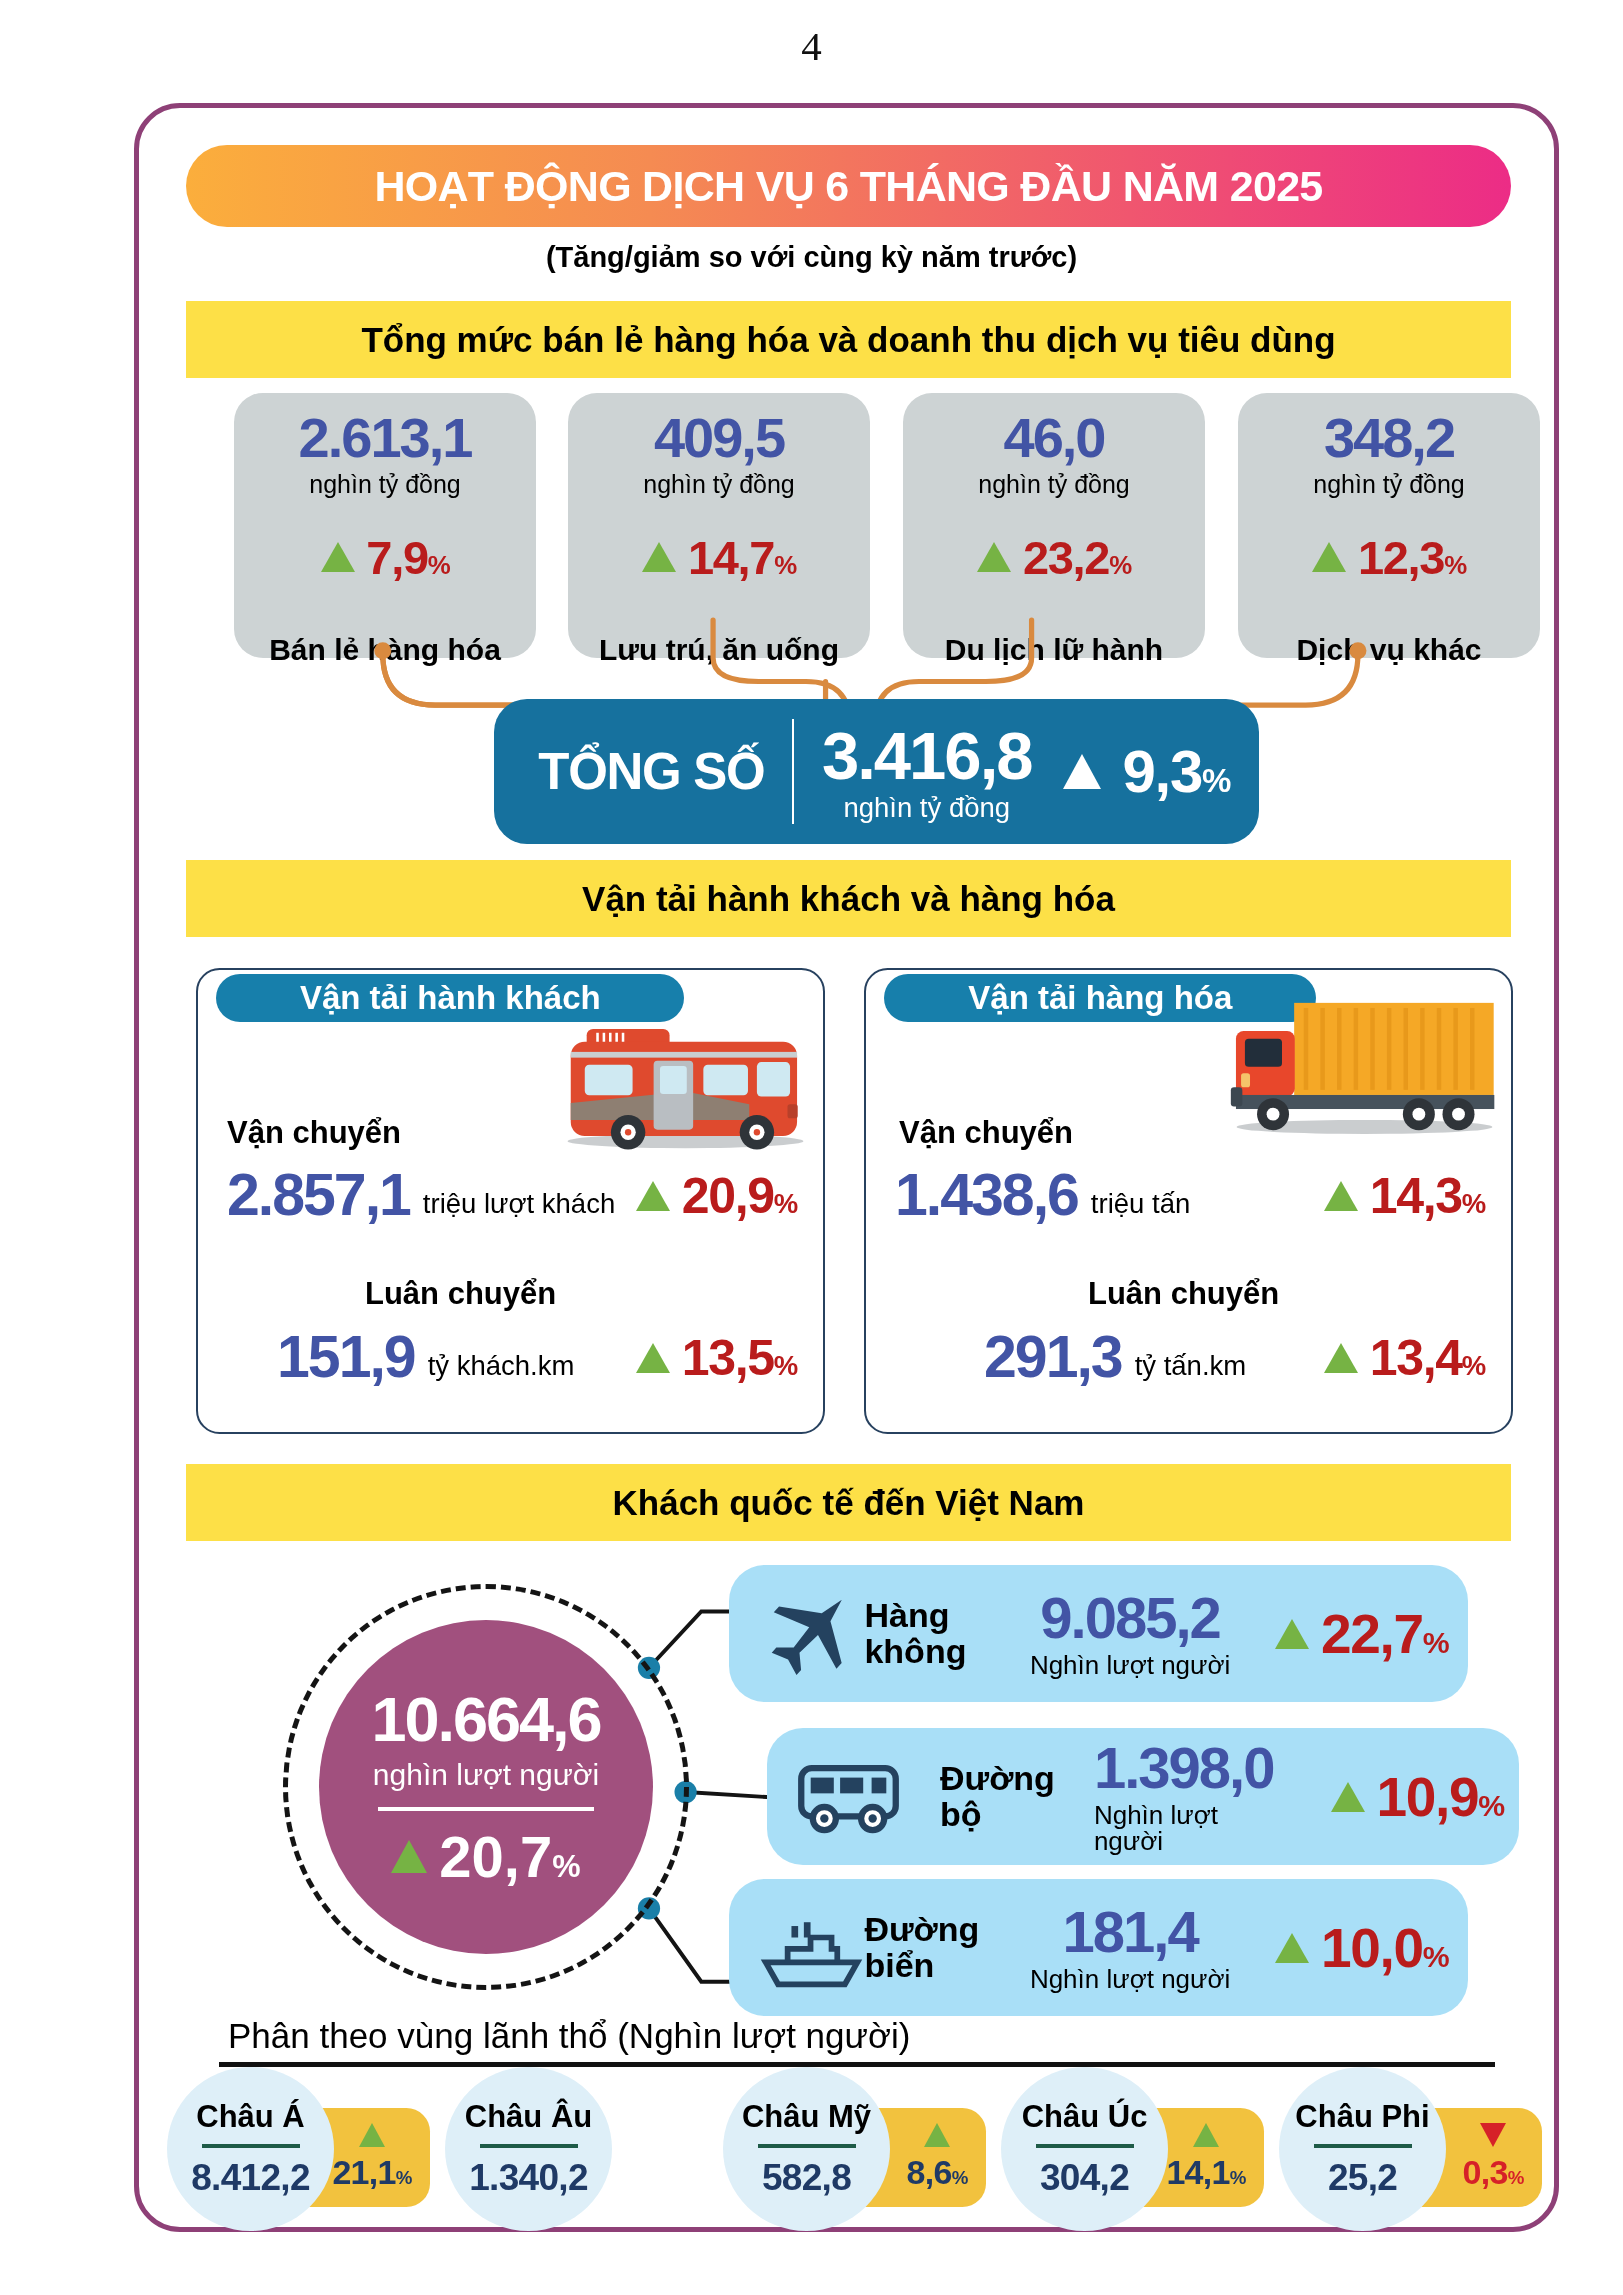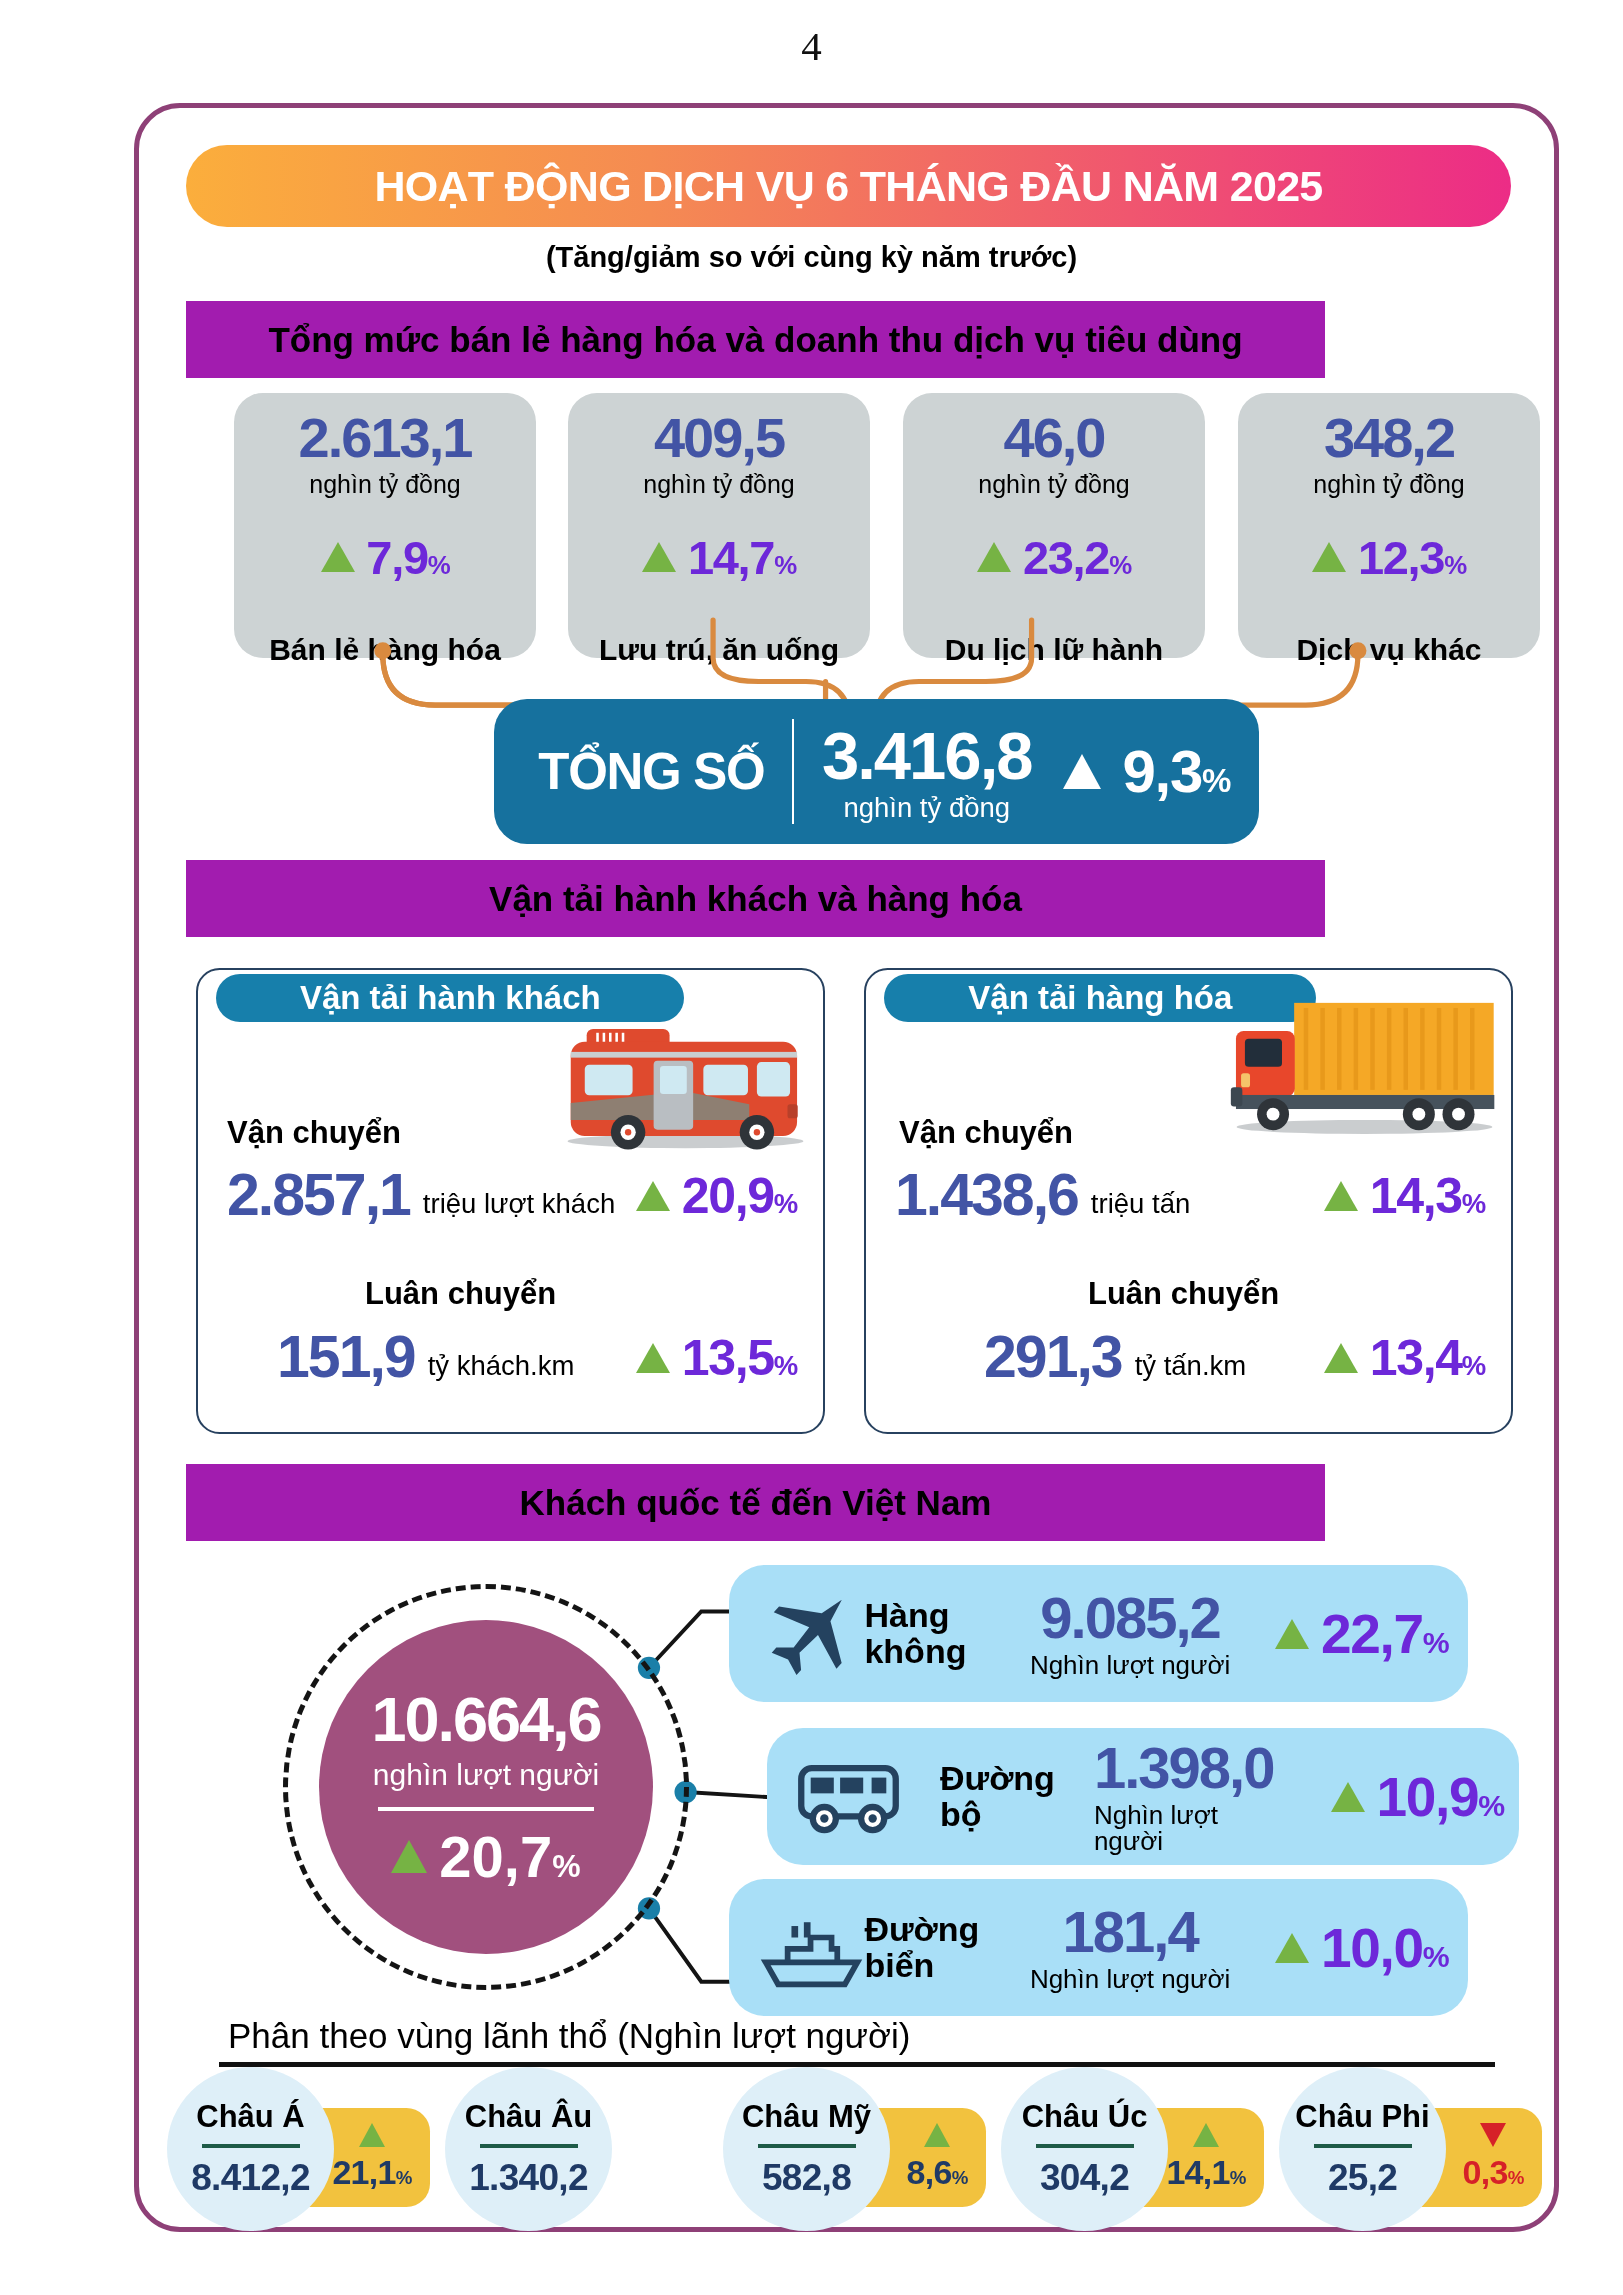--- a/index.html
+++ b/index.html
@@ -6,31 +6,31 @@
   #canvas{position:relative;width:1623px;height:2295px;background:#fff;overflow:hidden;
           font-family:"Liberation Sans",sans-serif;color:#000;}
   .abs{position:absolute;}
   .center{display:flex;align-items:center;justify-content:center;}
   .page-num{top:22px;left:0;width:100%;text-align:center;font-family:"Liberation Serif",serif;font-size:41px;color:#111;}
   .frame{left:134px;top:103px;width:1425px;height:2129px;border:5.2px solid #8E4077;border-radius:46px;box-sizing:border-box;}
   .hdr{left:186px;top:145px;width:1325px;height:82px;border-radius:41px;
        background:linear-gradient(90deg,#FBAE3C 0%,#F58B52 35%,#EC2C86 100%);
        color:#fff;font-weight:bold;font-size:43px;letter-spacing:-0.7px;}
   .subtitle{left:0;top:241px;width:1623px;text-align:center;font-size:29px;font-weight:bold;}
-  .banner{left:186px;width:1139px;background:#a21caf;color:#000;font-weight:bold;font-size:35px;}
+  .banner{left:186px;width:1325px;background:#fde047;color:#000;font-weight:bold;font-size:35px;}
   .b1{top:301px;height:77px;}
   .b2{top:860px;height:77px;}
   .b3{top:1464px;height:77px;}
   .card{top:393px;width:302px;height:265px;background:#CDD3D4;border-radius:29px;
         display:flex;flex-direction:column;align-items:center;padding-top:17px;box-sizing:border-box;}
   .card .val{font-size:56px;font-weight:bold;color:#4254A5;letter-spacing:-2px;line-height:1;}
   .card .unit{font-size:25px;color:#000;margin-top:3.9px;}
   .delta-row{display:flex;align-items:center;gap:11.8px;}
   .card .delta-row{margin-top:31px;}
-  .pct{font-weight:bold;color:#6d28d9;}
+  .pct{font-weight:bold;color:#b91c1c;}
   .card .pct{font-size:47px;letter-spacing:-1.3px;}
   .pct-sign{font-size:0.55em;font-weight:bold;}
   .tri-up{width:0;height:0;border-left:17px solid transparent;border-right:17px solid transparent;border-bottom:30px solid #76B344;}
   .tri-down{width:0;height:0;border-left:17px solid transparent;border-right:17px solid transparent;border-top:30px solid #D62128;}
   .card .divider{width:249px;height:3.9px;background:#fff;margin-top:17px;}
   .card .lbl{font-size:30px;font-weight:bold;margin-top:31px;}
   .total{left:494px;top:699px;width:765px;height:145px;background:#16719E;border-radius:33px;
          display:flex;align-items:center;color:#fff;padding:0 26px;box-sizing:border-box;}
   .total .tlabel{font-size:51px;font-weight:bold;letter-spacing:-1.3px;margin-left:18.3px;}
   .total .vline{width:2.6px;height:105px;background:#fff;margin:0 27.5px;}

